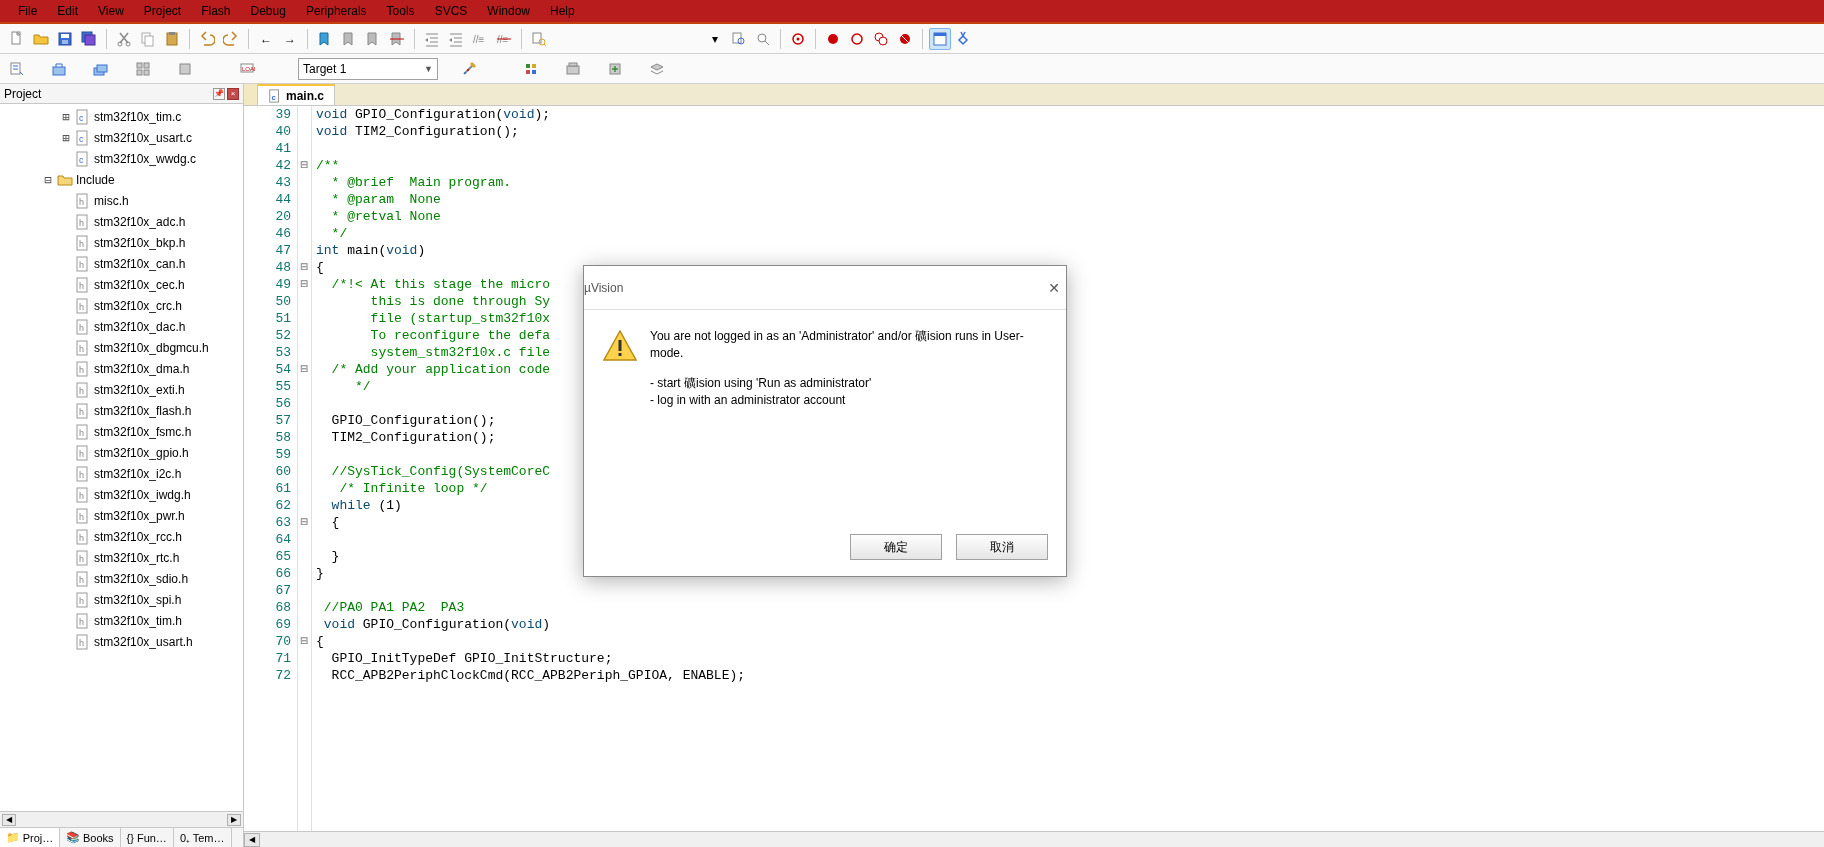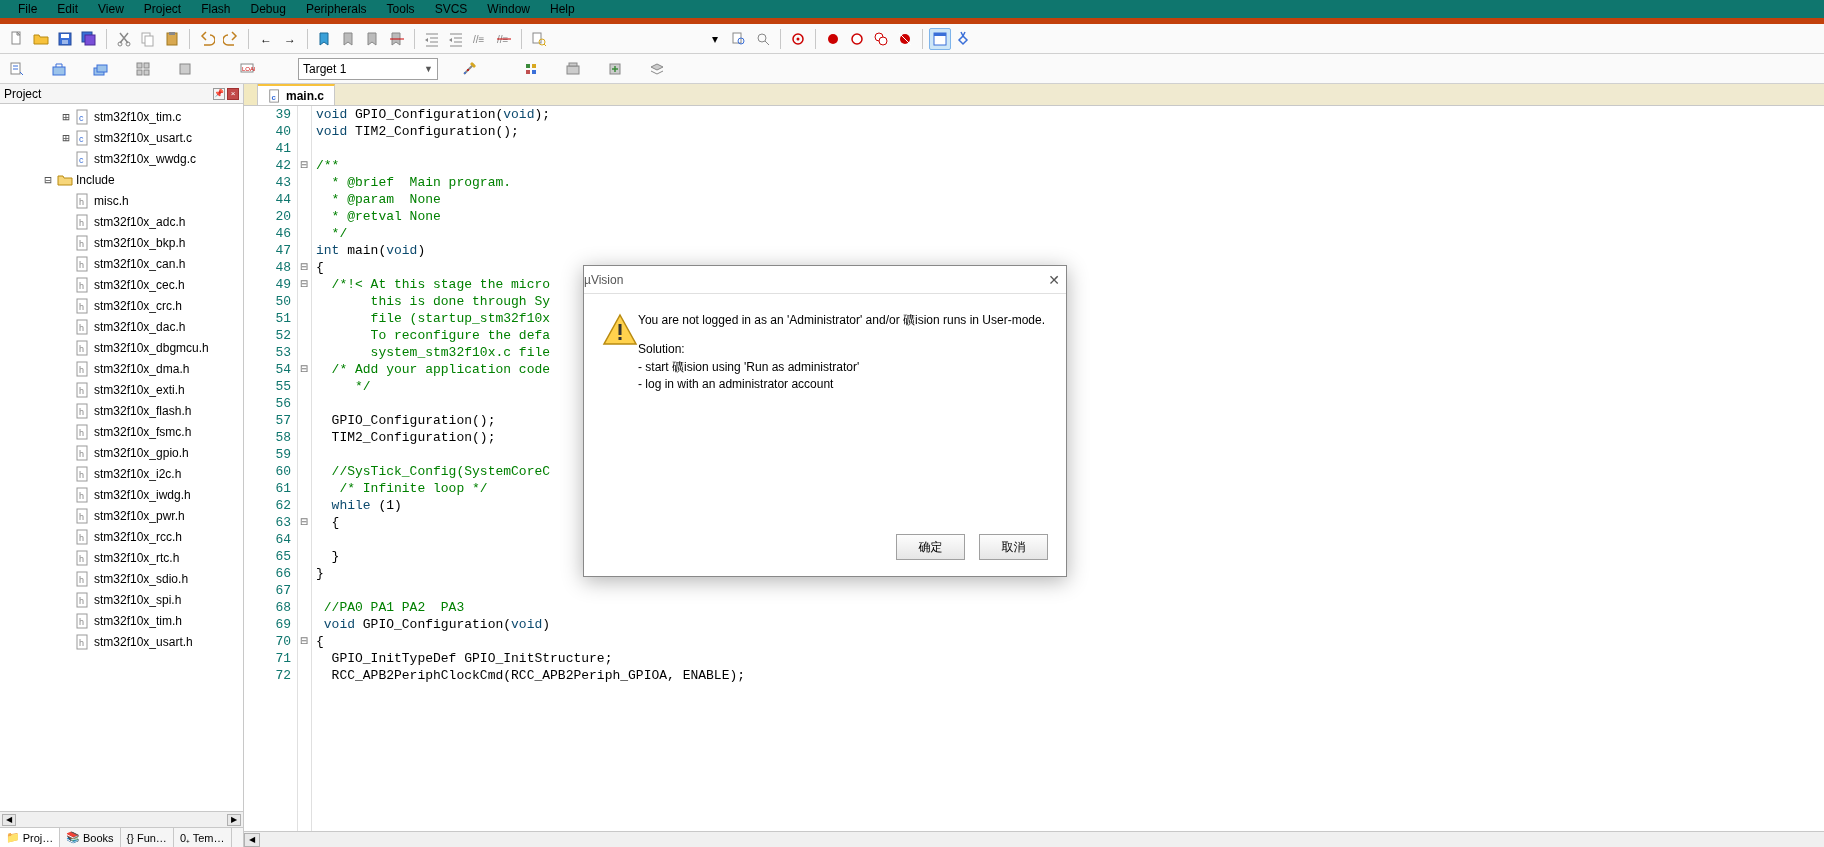--- a/index.html
+++ b/index.html
@@ -1,17 +1,17 @@
 <!DOCTYPE html>
 <html><head>
 <meta charset="utf-8">
 <style>
   * { box-sizing: border-box; margin: 0; padding: 0; }
   html, body { width: 1824px; height: 847px; font-family: "Segoe UI", Tahoma, sans-serif; font-size: 12px; background: #fff; overflow: hidden; color: #000; }
-  .menubar { display: flex; align-items: center; height: 24px; padding: 0 8px; border-bottom: 6px solid #c2410c; background: #0f766e; }
+  .menubar { display: flex; align-items: center; height: 24px; padding: 0 8px; border-bottom: 2px solid #c2410c; background: #b91c1c; }
   .menubar .mi { padding: 3px 10px; cursor: default; }
   .toolbar { display: flex; align-items: center; height: 30px; padding: 2px 6px; border-bottom: 1px solid #d0d0d0; background: #fafafa; gap: 2px; }
   .toolbar .sep { width: 1px; height: 20px; background: #c8c8c8; margin: 0 4px; }
   .tbtn { width: 22px; height: 22px; display: flex; align-items: center; justify-content: center; border: 1px solid transparent; border-radius: 2px; cursor: default; }
   .tbtn.active { border-color: #7eb4ea; background: #cde6f7; }
   .tbtn svg { width: 16px; height: 16px; }
   .target-row { display: flex; align-items: center; height: 30px; padding: 2px 6px; border-bottom: 1px solid #d0d0d0; background: #fafafa; gap: 20px; }
   .target-row .combo { display: flex; align-items: center; height: 22px; border: 1px solid #a0a0a0; background: #fff; padding: 0 4px; min-width: 140px; justify-content: space-between; }
   .target-row .combo .arrow { font-size: 9px; color: #555; }
   .body { display: flex; height: calc(100% - 24px - 30px - 30px); }
@@ -38,28 +38,28 @@
   .gutter { width: 54px; background: #fff; color: #0f766e; text-align: right; padding-right: 6px; border-right: 1px solid #e0e0e0; user-select:none;}
   .fold { width: 14px; background: #fff; color: #808080; text-align: center; border-right: 1px solid #e0e0e0; user-select:none;}
   .code { flex: 1; white-space: pre; padding-left: 4px; overflow: hidden; }
   .line { height: 17px; line-height: 17px; }
   .kw { color: #0c4a6e; }
   .cm { color: #008000; }
   .editor-hscroll { height: 16px; background:#f0f0f0; border-top:1px solid #c8c8c8; display:flex; align-items:center;}
   .editor-hscroll .sarrow { width:16px; height:14px; border:1px solid #b0b0b0; background:#e8e8e8; display:flex; align-items:center; justify-content:center; font-size:8px;}
   
   .dialog { position: absolute; left: 583px; top: 265px; width: 484px; height: 312px; background: #fff; border: 1px solid #888; box-shadow: 0 4px 20px rgba(0,0,0,.3); display: flex; flex-direction: column; }
-  .dialog-title { height: 28px; display: flex; align-items: center; justify-content: space-between; padding: 0 0; color: #555; border-bottom: 1px solid #e0e0e0; }
+  .dialog-title { height: 44px; display: flex; align-items: center; justify-content: space-between; padding: 0 0; color: #555; border-bottom: 1px solid #e0e0e0; }
   .dialog-title .x { width: 24px; height: 20px; display: flex; align-items: center; justify-content: center; font-size: 14px; color: #555; cursor: default; }
-  .dialog-body { flex: 1; display: flex; padding: 18px 18px 0 18px; }
+  .dialog-body { flex: 1; display: flex; padding: 18px 18px 0 18px; gap: 12px; }
   .dialog-body .warn { width: 36px; height: 36px; flex: none; }
   .dialog-text { line-height: 1.45; }
   .dialog-text p { margin-bottom: 12px; }
   .dialog-buttons { display: flex; justify-content: flex-end; gap: 14px; padding: 12px 18px 16px; }
-  .dialog-buttons button { width: 69px; height: 26px; background: linear-gradient(#fdfdfd,#e6e6e6); border: 1px solid #a0a0a0; cursor: default; font-family: inherit; font-size: 12px; }
+  .dialog-buttons button { width: 92px; height: 26px; background: linear-gradient(#fdfdfd,#e6e6e6); border: 1px solid #a0a0a0; cursor: default; font-family: inherit; font-size: 12px; }
 </style>
 </head>
 <body>
 
 <div class="menubar" id="menubar">
     <span class="mi">File</span>
     <span class="mi">Edit</span>
     <span class="mi">View</span>
     <span class="mi">Project</span>
     <span class="mi">Flash</span>
@@ -720,21 +720,20 @@
   </div>
   <div class="dialog-body">
     <svg class="warn" viewBox="0 0 36 36">
       <path d="M18 3 L34 32 H2 Z" fill="#ffd24d" stroke="#b88a10" stroke-width="1.5"></path>
       <rect x="16.5" y="12" width="3" height="11" fill="#333"></rect>
       <rect x="16.5" y="25" width="3" height="3" fill="#333"></rect>
     </svg>
     <div class="dialog-text">
       <p>You are not logged in as an 'Administrator' and/or 礦ision runs in User-mode.</p>
       <div>
-        <div>Solution:</div>
         <div> - start 礦ision using 'Run as administrator'</div>
         <div> - log in with an administrator account</div>
       </div>
     </div>
   </div>
   <div class="dialog-buttons">
     <button>确定</button>
     <button>取消</button>
   </div>
 </div>

